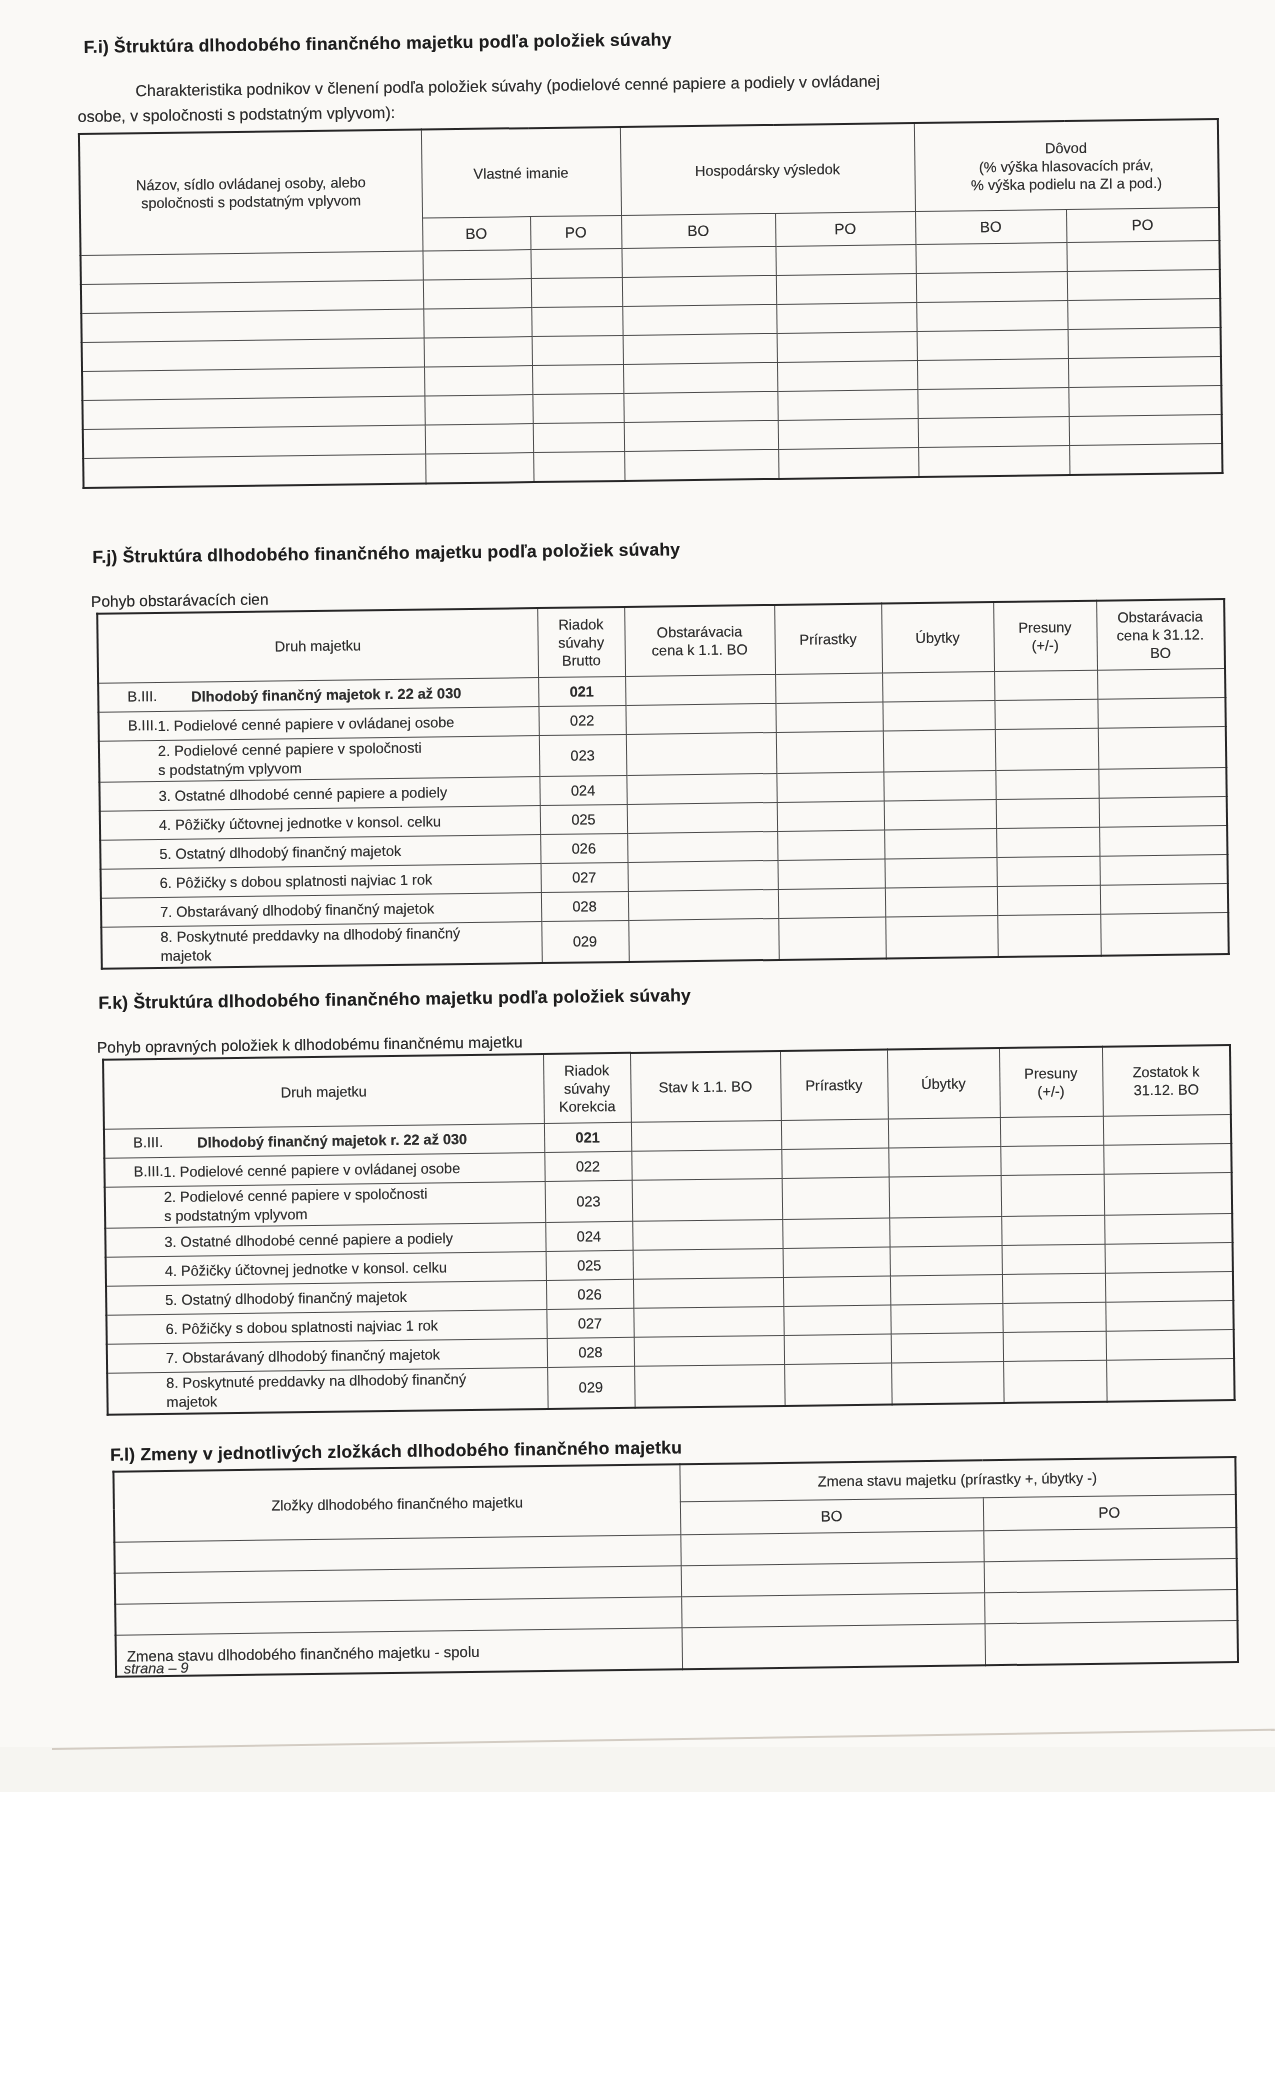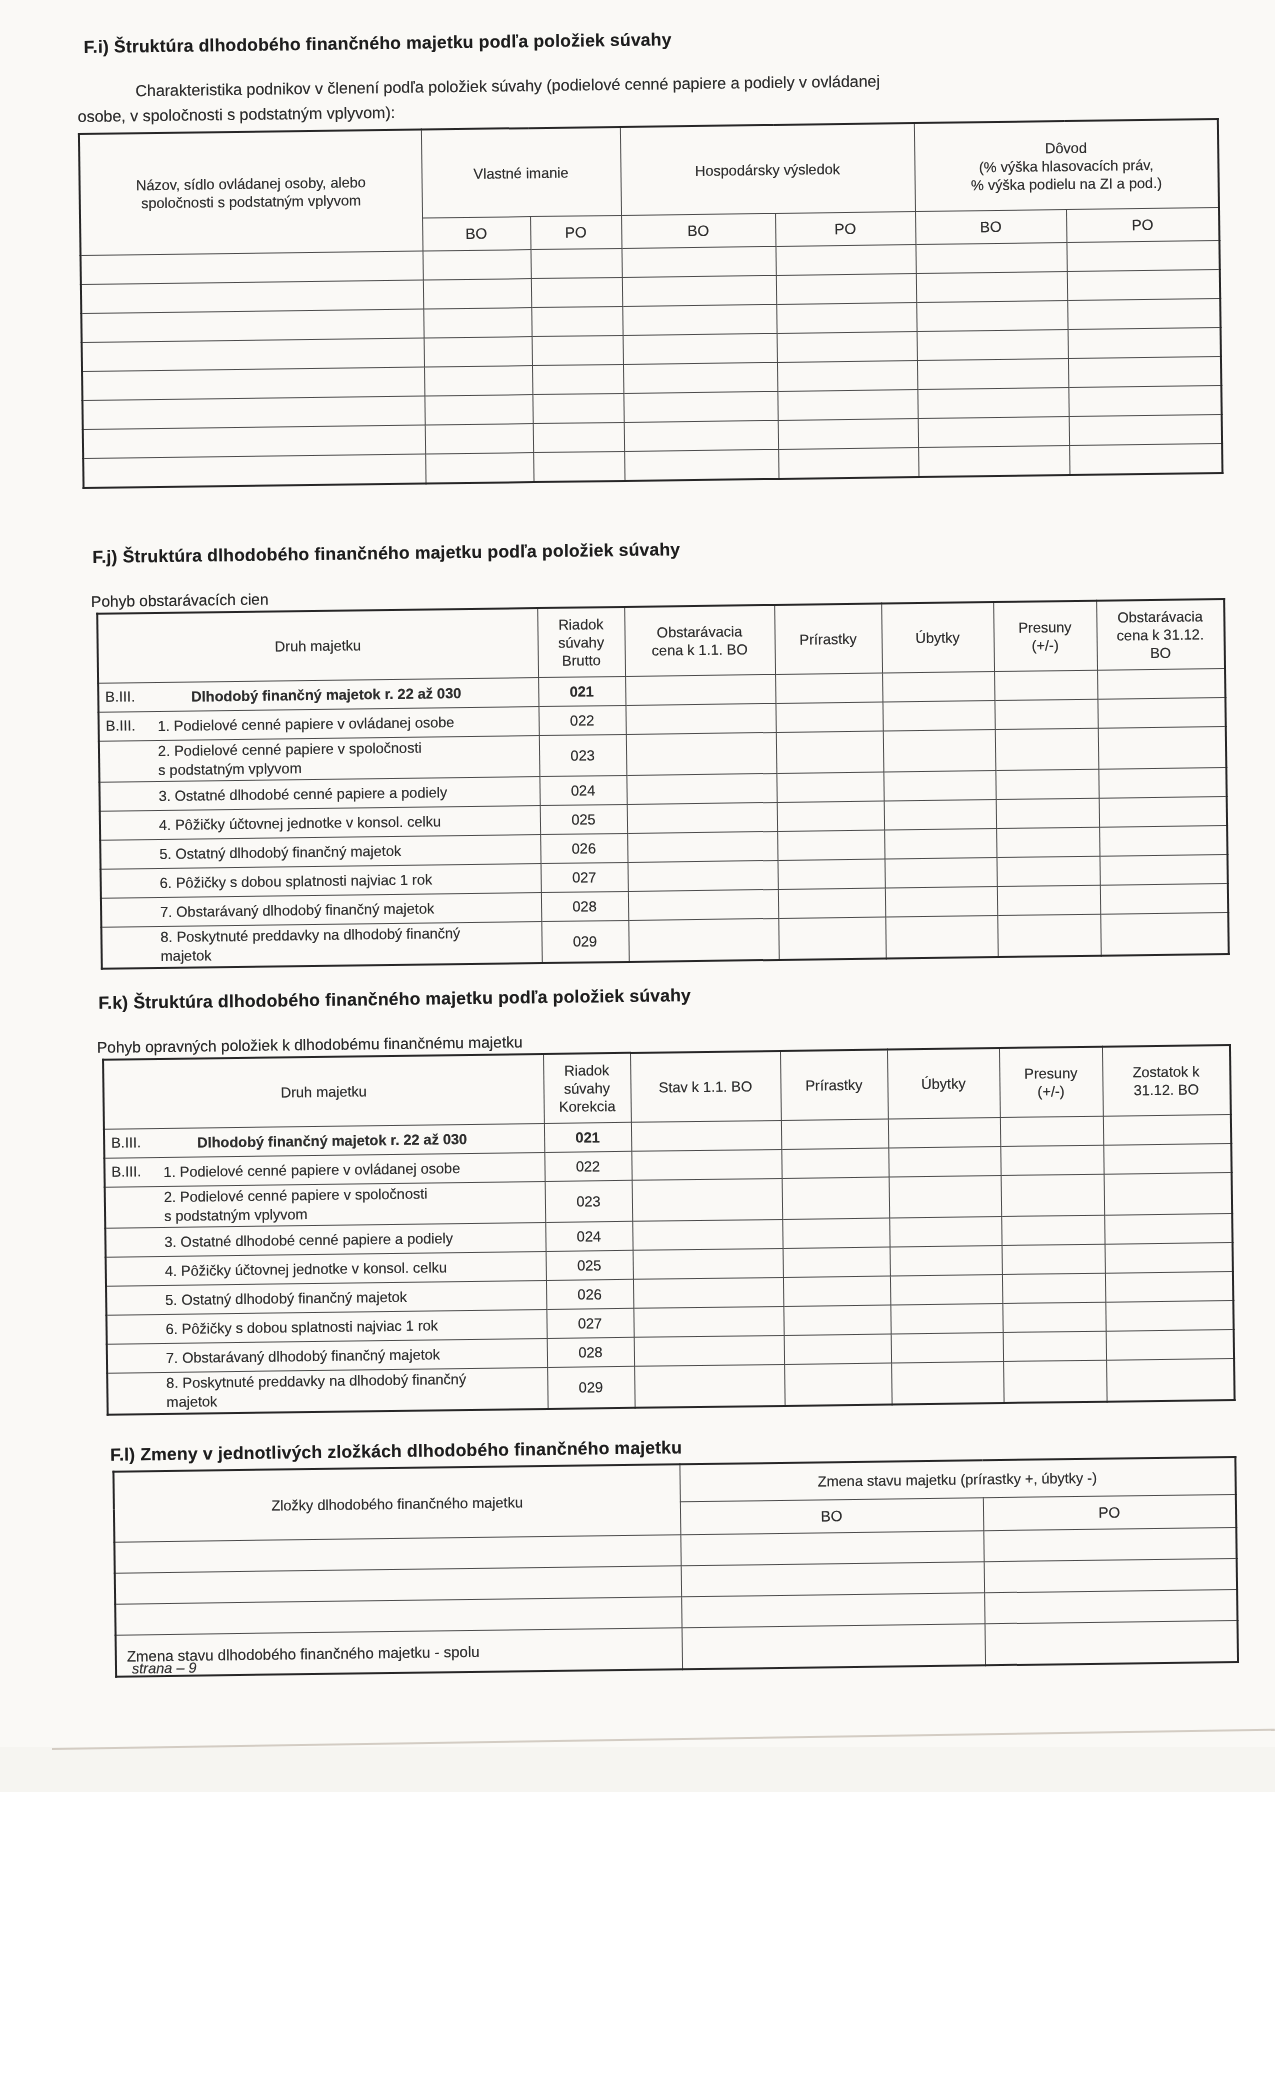--- a/index.html
+++ b/index.html
@@ -37,21 +37,21 @@
   .frm th,.frm td{
     border:1px solid #4a4a4a;
     font-weight:normal;font-size:14.5px;color:#2d2d2d;
     padding:1px 6px;vertical-align:middle;
     overflow:hidden;
   }
   .frm thead th{text-align:center;white-space:pre-line;line-height:18px;}
   .rowline td{height:26px;}
   .fi-data td{height:26px;}
   .druh{padding-left:8px;}
-  .prefix{display:inline-block;width:52px;vertical-align:top;}
+  .prefix{display:inline-block;width:52px;vertical-align:top;text-align:right;}
   .rlabel{display:inline-block;white-space:pre-line;vertical-align:top;max-width:360px;line-height:19px;}
   .row-bold .rlabel{font-weight:bold;margin-left:34px;}
   .row-bold .code{font-weight:bold;}
   .row-bold .prefix{font-weight:normal;}
   .code{text-align:center;}
   .grp{font-size:15px;}
   .bopo th{height:30px;font-size:15px;}
   .fl-empty td{height:28px;}
   .fl-total td{height:38px;font-size:15px;padding-left:10px;}
 </style>
@@ -468,17 +468,17 @@
         </tbody>
       <tbody>
         <tr class="fl-total">
           <td>Zmena stavu dlhodobého finančného majetku - spolu</td>
           <td></td>
           <td></td>
         </tr>
       </tbody>
     </table>
 
-    <div class="abs footer" style="left:122px;top:1654px;">strana – 9</div>
+    <div class="abs footer" style="left:114px;top:1654px;">strana – 9</div>
   </div>
 
   <div class="scan-edge"></div>
 </div>
 
 </body></html>

